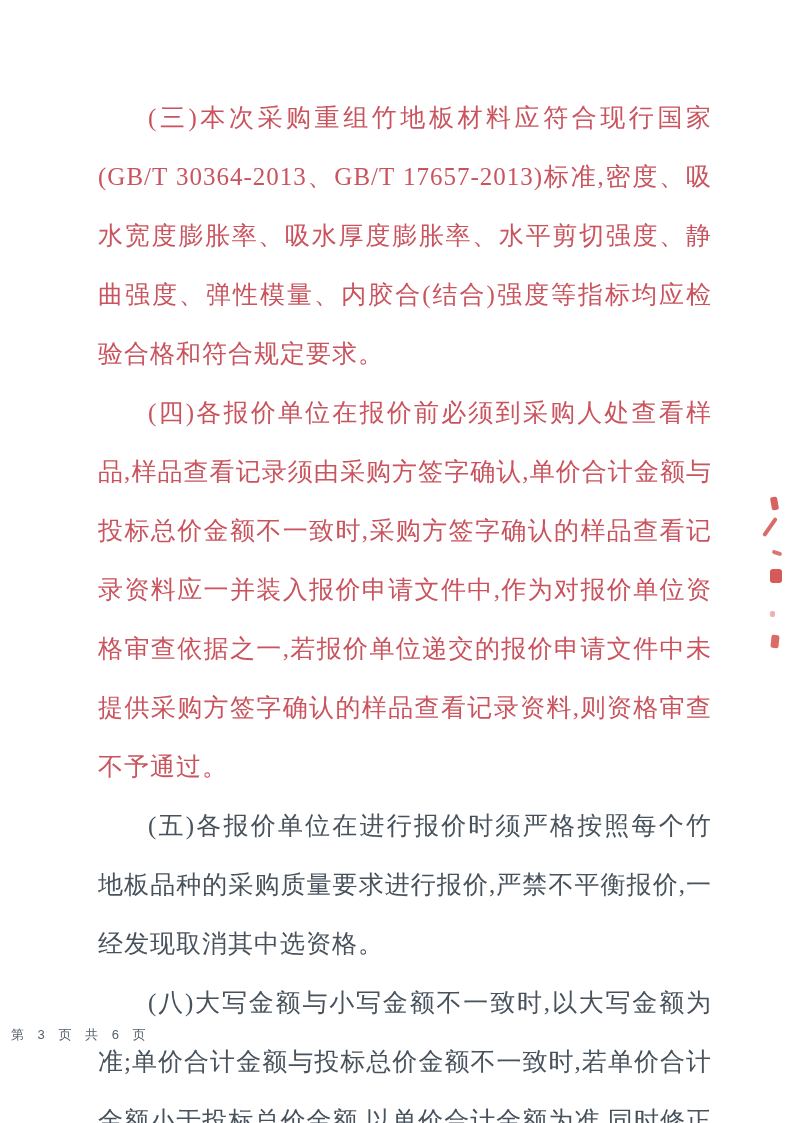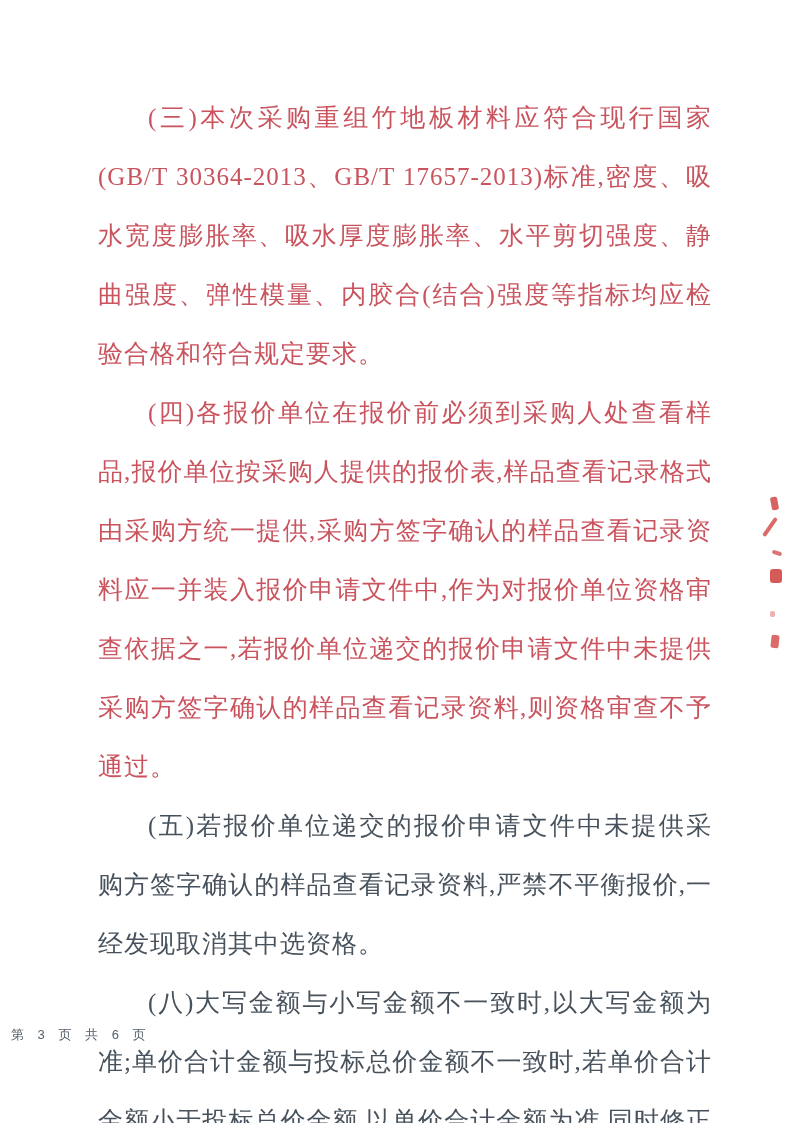--- a/index.html
+++ b/index.html
@@ -69,22 +69,22 @@
   .frag.f5 { left: 770px; top: 611px; width: 5px;  height: 6px;  border-radius: 2px; opacity: .45; }
   .frag.f6 { left: 771px; top: 635px; width: 8px;  height: 13px; border-radius: 2px; transform: rotate(6deg);   opacity: .85; }
 </style>
 </head>
 <body>
 
 <div class="page">
 
   <div class="content">
     <p class="para red">(三)本次采购重组竹地板材料应符合现行国家(GB/T 30364-2013、GB/T 17657-2013)标准,密度、吸水宽度膨胀率、吸水厚度膨胀率、水平剪切强度、静曲强度、弹性模量、内胶合(结合)强度等指标均应检验合格和符合规定要求。</p>
-    <p class="para red">(四)各报价单位在报价前必须到采购人处查看样品,报价单位按采购人提供的报价表,样品查看记录格式由采购方统一提供,采购方签字确认的样品查看记录资料应一并装入报价申请文件中,作为对报价单位资格审查依据之一,若报价单位递交的报价申请文件中未提供采购方签字确认的样品查看记录资料,则资格审查不予通过。</p>
-    <p class="para dark">(五)若报价单位递交的报价申请文件中未提供采购方签字确认的样品查看记录资料,严禁不平衡报价,一经发现取消其中选资格。</p>
+    <p class="para red">(四)各报价单位在报价前必须到采购人处查看样品,样品查看记录须由采购方签字确认,单价合计金额与投标总价金额不一致时,采购方签字确认的样品查看记录资料应一并装入报价申请文件中,作为对报价单位资格审查依据之一,若报价单位递交的报价申请文件中未提供采购方签字确认的样品查看记录资料,则资格审查不予通过。</p>
+    <p class="para dark">(五)各报价单位在进行报价时须严格按照每个竹地板品种的采购质量要求进行报价,严禁不平衡报价,一经发现取消其中选资格。</p>
     <p class="para dark">(八)大写金额与小写金额不一致时,以大写金额为准;单价合计金额与投标总价金额不一致时,若单价合计金额小于投标总价金额,以单价合计金额为准,同时修正所报总价,修正后的</p>
   </div>
 
   <div class="seal">
     <div class="frag f1"></div>
     <div class="frag f2"></div>
     <div class="frag f3"></div>
     <div class="frag f4"></div>
     <div class="frag f5"></div>
     <div class="frag f6"></div>

